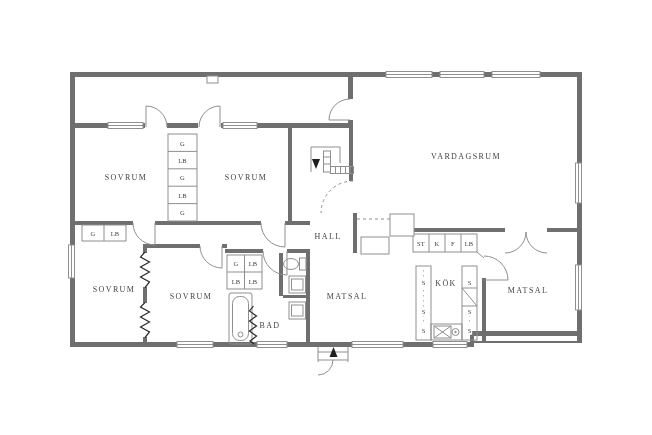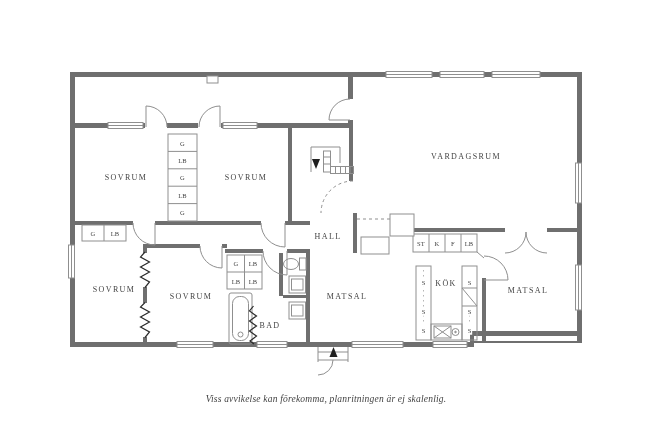--- a/index.html
+++ b/index.html
@@ -294,14 +294,13 @@
   <div class="cl" style="left:453px;top:243px">F</div>
   <div class="cl" style="left:469px;top:243px">LB</div>
 
   <div class="cs" style="left:423.5px;top:283px">S</div>
   <div class="cs" style="left:423.5px;top:312px">S</div>
   <div class="cs" style="left:423.5px;top:331px">S</div>
   <div class="cs" style="left:469.5px;top:283px">S</div>
   <div class="cs" style="left:469.5px;top:312px">S</div>
   <div class="cs" style="left:469.5px;top:331px">S</div>
 
-  <div class="caption">Viss avvikelse kan förekomma, planritningen är ej skalenlig.</div>
 </div>
 
 </body></html>

